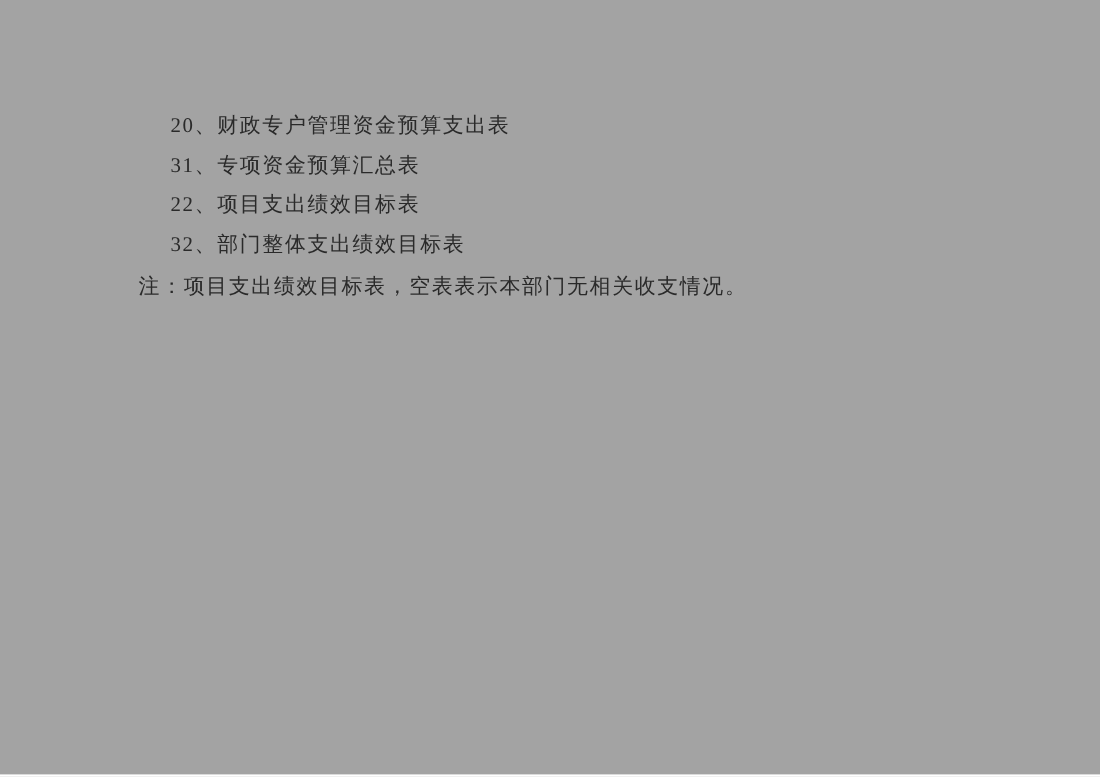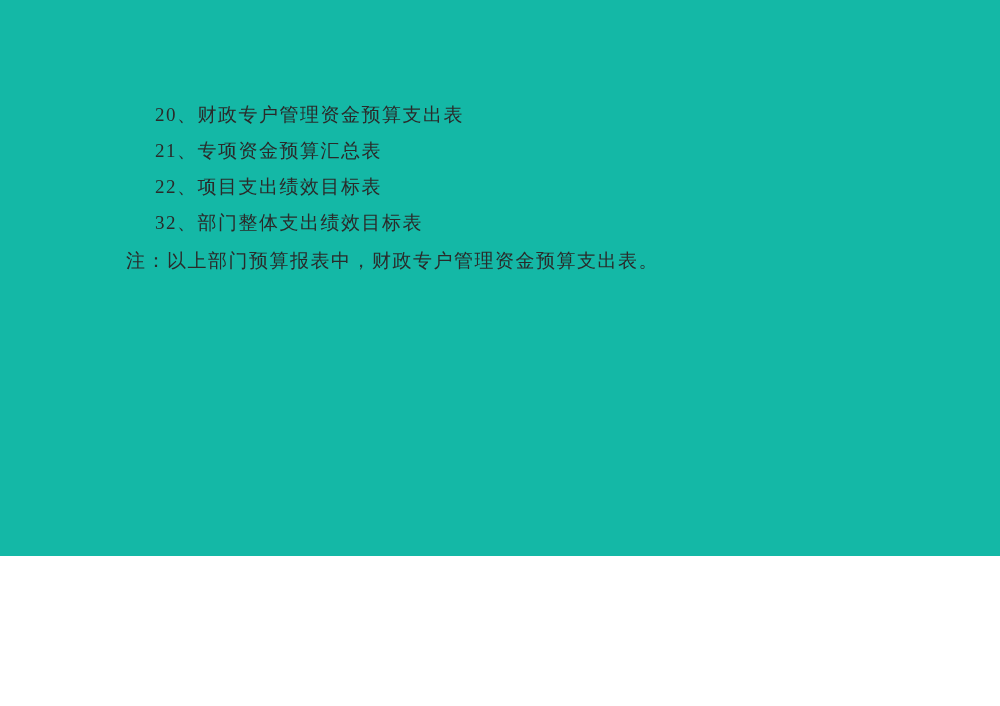--- a/index.html
+++ b/index.html
@@ -7,22 +7,22 @@
     padding: 0;
     width: 1000px;
     height: 706px;
     background: #ffffff;
     overflow: hidden;
     font-family: "Liberation Serif", "DejaVu Serif", serif;
   }
   .doc-page {
     position: relative;
     width: 1000px;
-    height: 556px;
-    background: #14b8a6;
+    height: 704px;
+    background: #a3a3a3;
   }
   .doc-line {
     position: absolute;
     font-size: 19px;
     line-height: 24px;
     color: #2a2a2a;
     letter-spacing: 1.5px;
     white-space: nowrap;
     -webkit-font-smoothing: antialiased;
   }
@@ -33,24 +33,24 @@
   .note-line { left: 126px; top: 249px; }
 </style>
 </head>
 <body>
 
 <div class="doc-page">
   <div class="doc-line line-20">
     <span>20、财政专户管理资金预算支出表</span>
   </div>
   <div class="doc-line line-21">
-    <span>21、专项资金预算汇总表</span>
+    <span>31、专项资金预算汇总表</span>
   </div>
   <div class="doc-line line-22">
     <span>22、项目支出绩效目标表</span>
   </div>
   <div class="doc-line line-23">
     <span>32、部门整体支出绩效目标表</span>
   </div>
   <div class="doc-line note-line">
-    <span>注：以上部门预算报表中，财政专户管理资金预算支出表。</span>
+    <span>注：项目支出绩效目标表，空表表示本部门无相关收支情况。</span>
   </div>
 </div>
 
 </body></html>

